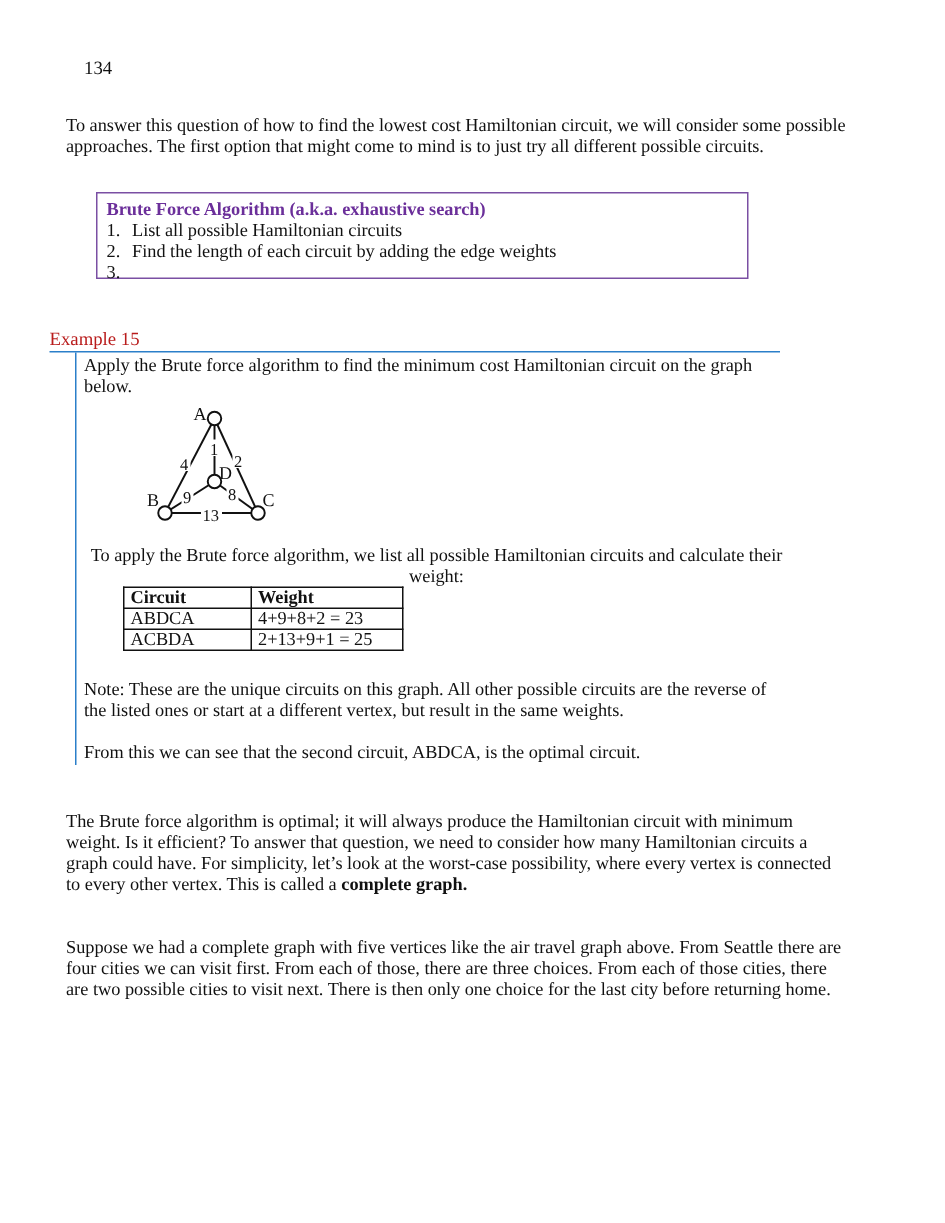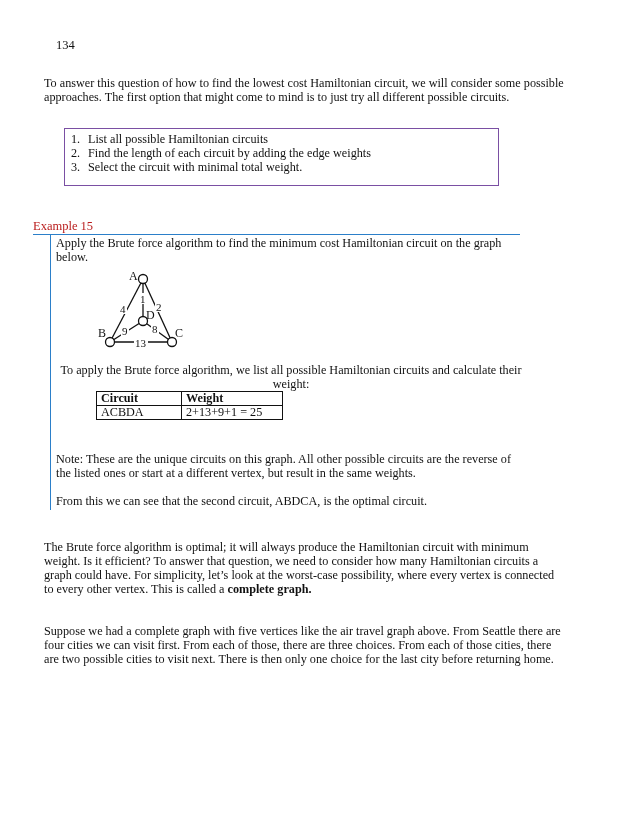--- a/index.html
+++ b/index.html
@@ -31,21 +31,21 @@
     }
     .example-vbar {
       left: 50px; top: 235px; width: 0; height: 275px;
       border-left: 1.5px solid #2b7fc9;
     }
     .ex-body { left: 56px; width: 470px; font-family: Liberation Serif, serif; }
     #ex-prompt { top: 236px; }
     .graph { left: 90px; top: 265px; width: 110px; height: 90px; }
     #ex-apply { top: 363px; text-align: center; }
     table.circuits {
-      position: absolute; left: 96px; top: 391px;
+      position: absolute; left: 82px; top: 391px;
       border-collapse: collapse; font-size: 12.2px; line-height: 13px;
     }
     table.circuits th, table.circuits td {
       border: 1px solid #111; padding: 0 4px; text-align: left;
     }
     table.circuits th { font-weight: bold; }
     table.circuits .c1 { width: 76px; }
     table.circuits .c2 { width: 92px; }
     #ex-note { top: 452px; }
     #ex-conclusion { top: 494px; }
@@ -56,32 +56,32 @@
 </head>
 <body>
 
 <div class="abs page-num">134</div>
 
 <div class="abs para" id="intro">
   <p>To answer this question of how to find the lowest cost Hamiltonian circuit, we will consider some possible approaches.  The first option that might come to mind is to just try all different possible circuits.</p>
 </div>
 
 <div class="abs algo-box">
+  <div class="algo-title">Brute Force Algorithm (a.k.a. exhaustive search)</div>
   <ul class="algo-list">
     <li>
       <span class="n">1.</span>
       <span>List all possible Hamiltonian circuits</span>
     </li>
     <li>
       <span class="n">2.</span>
       <span>Find the length of each circuit by adding the edge weights</span>
     </li>
     <li>
       <span class="n">3.</span>
-      <span>Select the circuit with minimal total weight.</span>
     </li>
   </ul>
 </div>
 
 <div class="abs example-label">Example 15</div>
 <div class="abs example-hr"></div>
 <div class="abs example-vbar"></div>
 
 <div class="abs ex-body" id="ex-prompt">Apply the Brute force algorithm to find the minimum cost Hamiltonian circuit on the graph below.</div>
 
@@ -132,20 +132,24 @@
 
 <table class="circuits">
   <thead>
     <tr>
       <th class="c1">Circuit</th>
       <th class="c2">Weight</th>
     </tr>
   </thead>
   <tbody>
     <tr>
+      <td>ABDCA</td>
+      <td>4+9+8+2 = 23</td>
+    </tr>
+    <tr>
       <td>ACBDA</td>
       <td>2+13+9+1 = 25</td>
     </tr>
   </tbody>
 </table>
 
 <div class="abs ex-body" id="ex-note">Note:  These are the unique circuits on this graph.  All other possible circuits are the reverse of the listed ones or start at a different vertex, but result in the same weights.</div>
 <div class="abs ex-body" id="ex-conclusion">From this we can see that the second circuit, ABDCA, is the optimal circuit.</div>
 
 <div class="abs para" id="para-efficiency">

